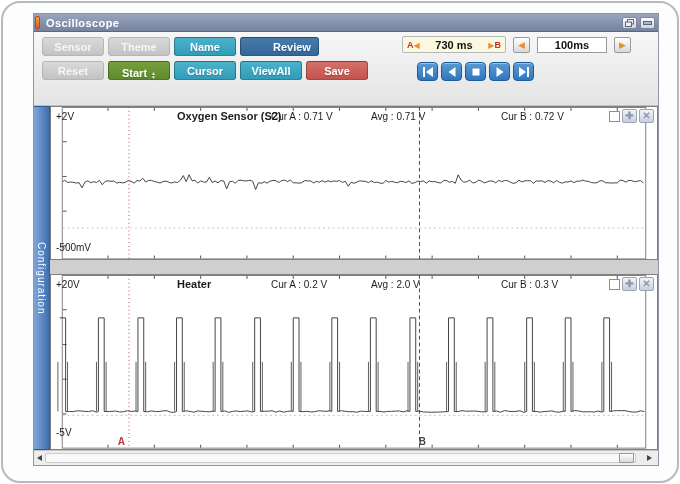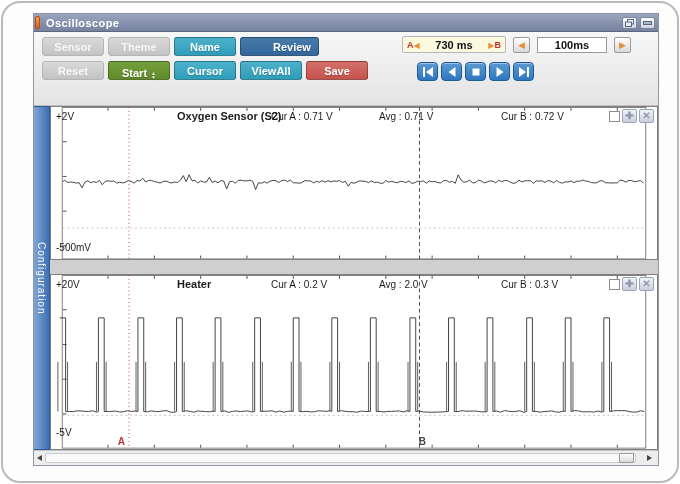--- a/index.html
+++ b/index.html
@@ -58,21 +58,21 @@
                 writing-mode:vertical-rl; letter-spacing:1px; }
   .channels { flex:1; display:flex; flex-direction:column;justify-content:center; }
   .channel { position:relative; background:#fff; border:1px solid #808080; }
   #ch1 { height:160px; }
   #ch2 { height:182px; margin-top:14px; }
   .plot { position:absolute; inset:0; width:100%; height:100%; z-index:1; }
   .ch-header { position:absolute; left:0; top:2px; right:0; height:16px; z-index:2; font-size:10px; color:#1c1c1c; }
   .range-top { position:absolute; left:5px; top:2px; }
   .ch-title { position:absolute; left:126px; top:1px; font-size:11px; font-weight:bold; }
   .lbl-cura { position:absolute; left:220px; top:2px; }
-  .lbl-avg  { position:absolute; left:328px; top:2px; }
+  .lbl-avg  { position:absolute; left:320px; top:2px; }
   .lbl-curb { position:absolute; left:450px; top:2px; }
   .ch-ctrls { position:absolute; right:3px; top:0; display:flex; align-items:center; gap:2px; }
   .checkbox { width:11px; height:11px; background:#fff; border:1px solid #8f8f8f; }
   .mini-btn { width:15px; height:14px; border:1px solid #9aa5b8; border-radius:2px;
               background:linear-gradient(#f2f4f8,#c9d0dc); color:#8b98ad; font-size:10px; font-weight:bold;
               display:flex; align-items:center; justify-content:center; line-height:1; }
   .range-bottom { position:absolute; left:5px; z-index:2; font-size:10px; color:#1c1c1c; }
   #ch1 .range-bottom { bottom:6px; }
   #ch2 .range-bottom { bottom:11px; }
   .cursor-label { position:absolute; bottom:2px; z-index:2; font-size:10px; font-weight:bold; }

